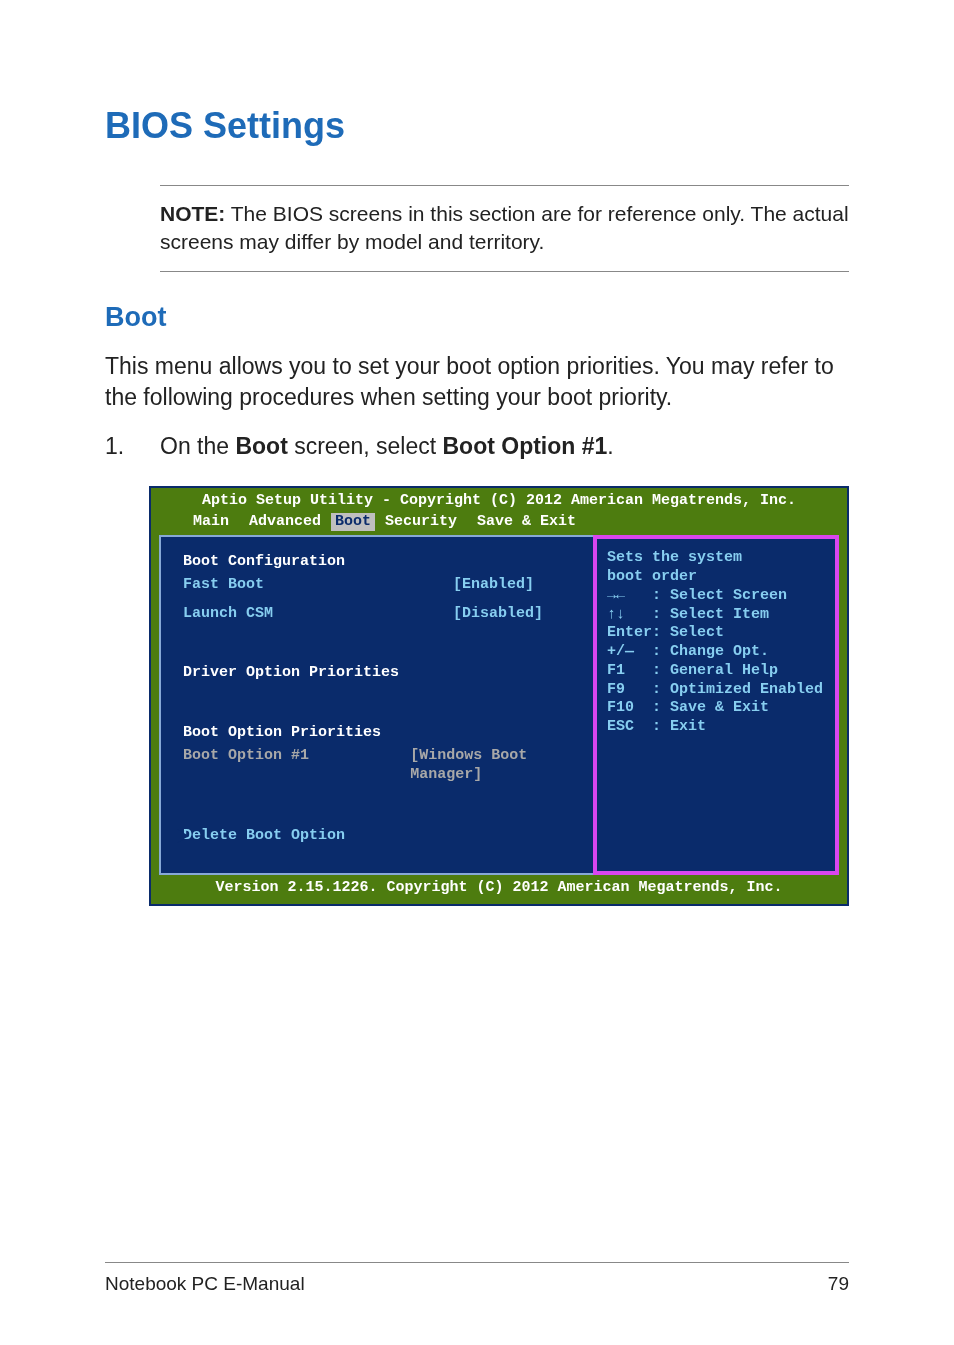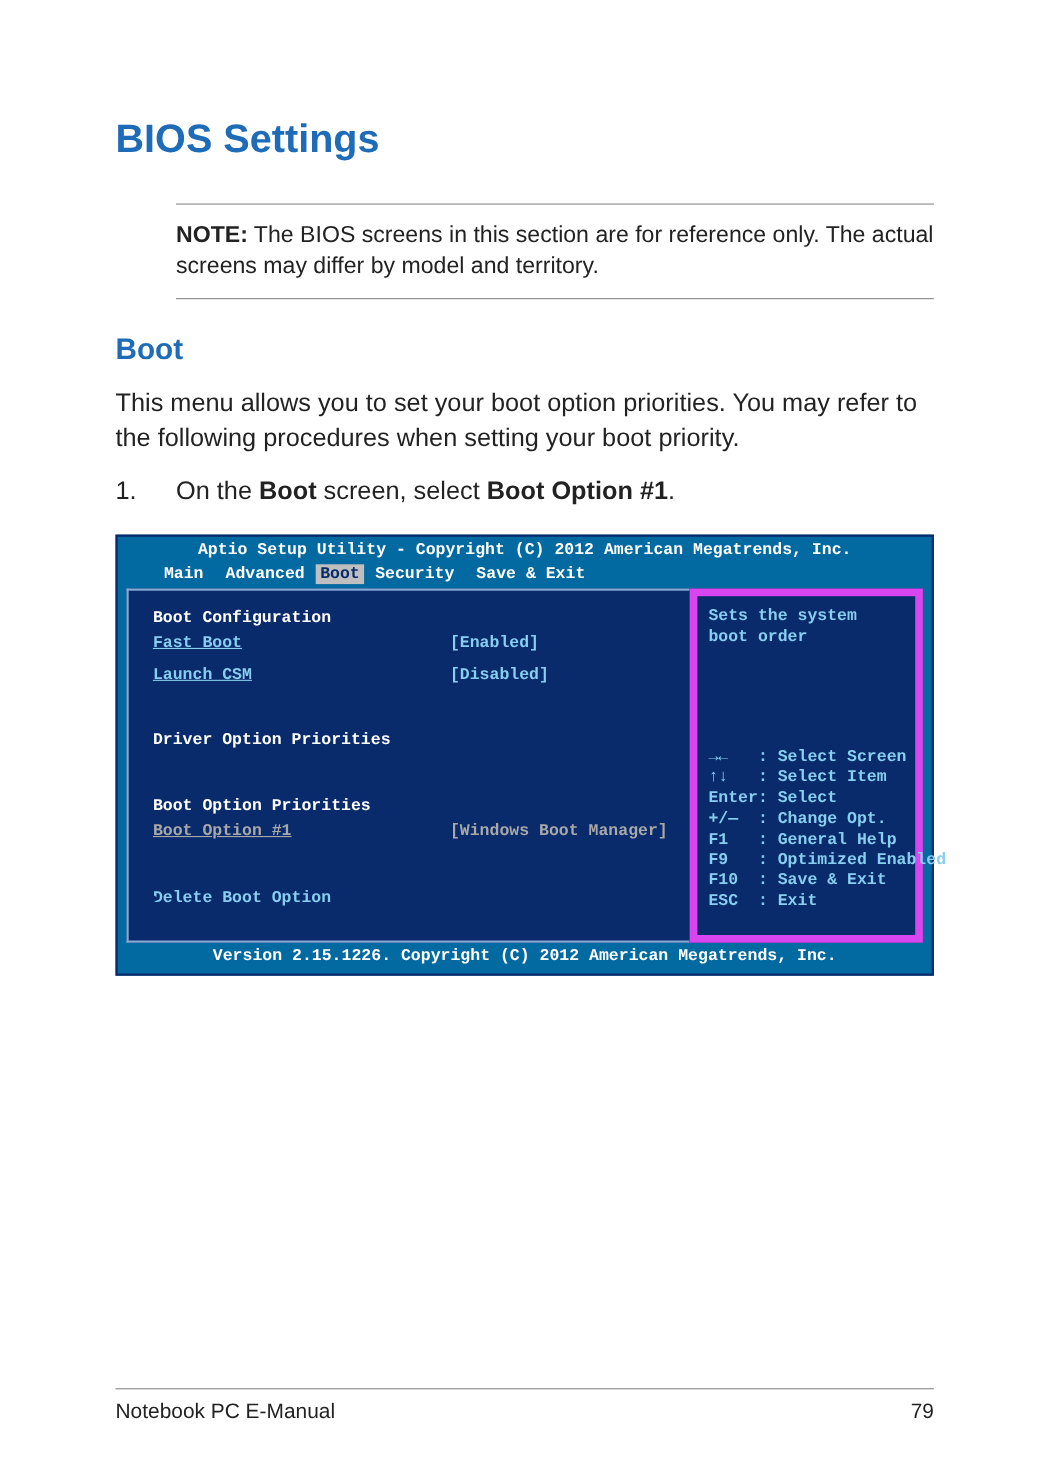--- a/index.html
+++ b/index.html
@@ -45,28 +45,29 @@
       font-size: 23px;
       color: #222;
       margin-bottom: 24px;
       line-height: 1.35;
     }
     .step-num { width: 55px; flex-shrink: 0; }
     .step-body b { font-weight: 700; }
 
     
     .bios {
-      background: #0369a1;
+      background: #4d7c0f;
       color: #fff;
       font-family: "Courier New", monospace;
       font-size: 15px;
       font-weight: bold;
       line-height: 1.25;
       border: 2px solid #0a2b6b;
       position: relative;
+      margin-left: 44px;
     }
     .bios-topbar { text-align: center; padding: 4px 0 2px 0; color: #fff; }
     .bios-tabs {
       display: flex;
       gap: 0;
       padding: 0 0 4px 32px;
       color: #fff;
     }
     .bios-tab { padding: 0 10px; }
     .bios-tab.active { background: #bfbfbf; color: #0a2b6b; padding: 0 4px; }
@@ -75,31 +76,30 @@
       margin: 0 8px 2px 8px;
     }
     .bios-left {
       flex: 1;
       border: 2px solid #87a9d6;
       border-right: none;
       padding: 12px 16px 12px 22px;
       background: #0a2b6b;
     }
     .bios-right {
-      width: 212px;
-      border: 7px solid #d946ef;
+      width: 246px;
+      border: 4px solid #d946ef;
       padding: 10px 10px 10px 10px;
       background: #0a2b6b;
       color: #87cef0;
       display: flex;
       flex-direction: column;
-      justify-content: space-between;
     }
     .bios-row { display: flex; margin-bottom: 2px; }
-    .bios-label { width: 270px; text-decoration: underline; }
+    .bios-label { width: 270px; }
     .bios-val { color: #87cef0; }
     .bios-white { color: #fff; }
     .bios-blue { color: #87cef0; }
     .bios-grey { color: #a8a8a8; }
     .bios-section { margin: 4px 0 4px 0; }
     .arrow-marker {
       position: absolute;
       left: -6px;
       width: 0; height: 0;
       border-top: 7px solid transparent;

